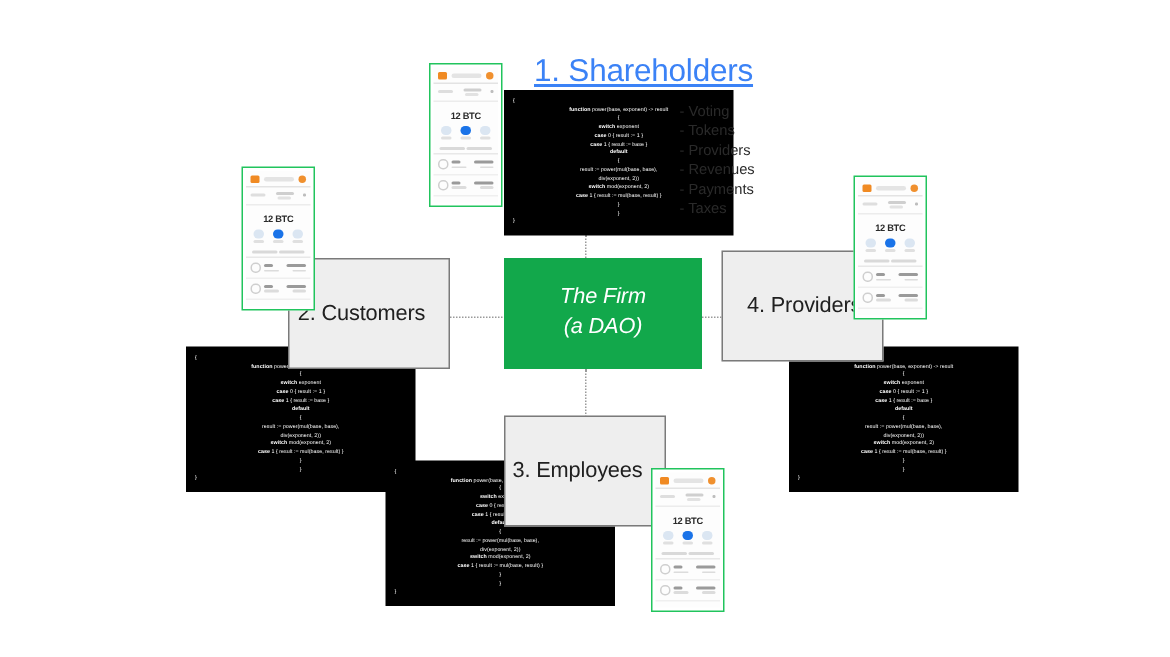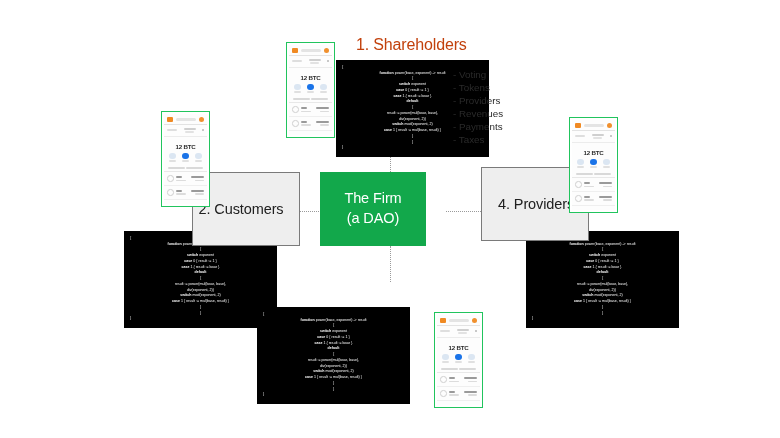--- a/index.html
+++ b/index.html
@@ -96,25 +96,26 @@
   .firm-box .fl {
     color: #ffffff;
     font-size: 14.5px;
     line-height: 1.35;
     letter-spacing: -0.1px;
   }
 
   
   .heading {
     position: absolute;
-    font-size: 16px;
-    color: #c2410c;
+    font-size: 21px;
+    color: #3b82f6;
     letter-spacing: -0.15px;
     white-space: nowrap;
     z-index: 7;
+    text-decoration: underline;
   }
   .bullets {
     position: absolute;
     z-index: 7;
     font-size: 9.8px;
     line-height: 13.1px;
     color: #2a2a2a;
   }
   .bullets div { white-space: nowrap; }
 
@@ -250,22 +251,25 @@
   </div>
 
   <div class="label-box right-align" style="left:192px; top:172px; width:108px; height:74px;">
     <span class="lbl">2. Customers</span>
   </div>
 
   <div class="label-box left-align" style="left:481px; top:167px; width:108px; height:74px;">
     <span class="lbl">4. Providers</span>
   </div>
 
-
-  <div class="firm-box" style="left:320px; top:172px; width:106px; height:74px;">
+  <div class="label-box right-align" style="left:336px; top:277px; width:108px; height:74px;">
+    <span class="lbl">3. Employees</span>
+  </div>
+
+  <div class="firm-box" style="left:336px; top:172px; width:132px; height:74px;font-style:italic;">
     <span class="fl">The Firm</span>
     <span class="fl">(a DAO)</span>
   </div>
 
   <div class="heading" style="left:356px; top:36px;">1. Shareholders</div>
 
   <div class="bullets" style="left:453px; top:68px;">
     <div>- Voting</div>
     <div>- Tokens</div>
     <div>- Providers</div>

